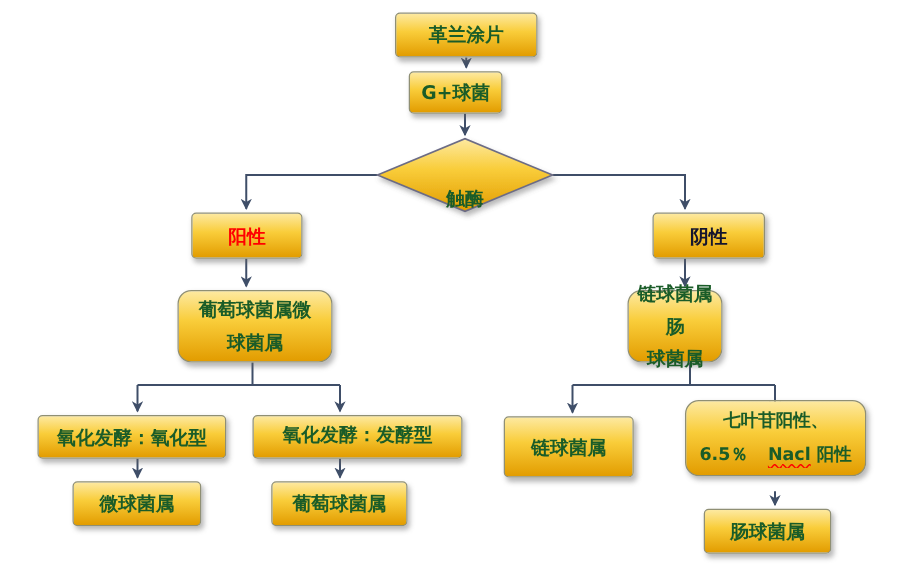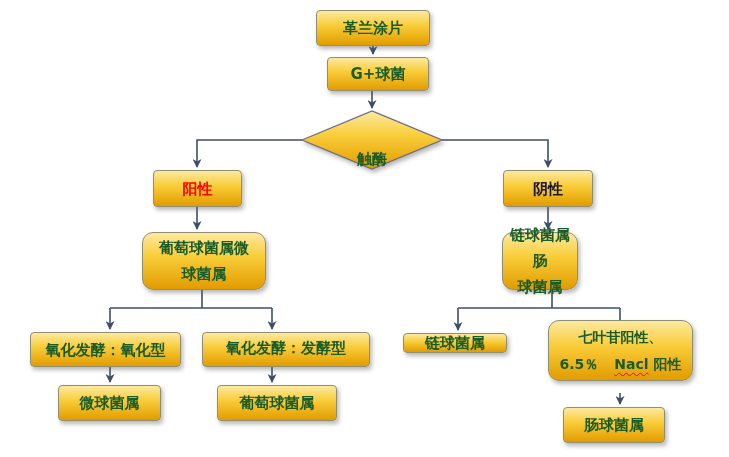--- a/index.html
+++ b/index.html
@@ -21,21 +21,21 @@
     border-radius:4px;
     box-shadow:2px 3px 4px rgba(100,100,100,0.45);
     color:#1a5c28;
     font-weight:bold;
     font-size:15px;
     text-align:center;
     line-height:24px;
   }
   .node.big{border-radius:11px;}
   .node.red-text{color:#ff0000;}
-  .node.dark-text{color:#15152e;}
+  .node.dark-text{color:#15152e;margin-left:19px;}
   .diamond-label{
     position:absolute;z-index:2;
     display:flex;align-items:center;justify-content:center;
     color:#1a5c28;font-weight:bold;font-size:15px;
   }
   .wavy{
     text-decoration-line:underline;
     text-decoration-style:wavy;
     text-decoration-color:#ff0000;
     text-decoration-thickness:1px;
@@ -86,21 +86,21 @@
       <path d="M620,393 L620,404" marker-end="url(#arrow)"></path>
     </g>
 
     <polygon points="302,140 372,111 442,140 372,169" fill="url(#goldGrad)" stroke="#6c6c85" stroke-width="1.3" filter="url(#shadow)"></polygon>
   </svg>
 
   <div class="node" style="left:316px;top:10px;width:114px;height:36px;">
     <span>革兰涂片</span>
   </div>
 
-  <div class="node" style="left:327px;top:57px;width:102px;height:34px;">
+  <div class="node" style="left:327px;top:57px;width:75px;height:34px;">
     <span>G+球菌</span>
   </div>
 
   <div class="diamond-label" style="left:302px;top:111px;width:140px;height:58px;align-items:flex-end;">
     <span>触酶</span>
   </div>
 
   <div class="node red-text" style="left:153px;top:170px;width:89px;height:37px;">
     <span>阳性</span>
   </div>
@@ -124,25 +124,25 @@
   </div>
 
   <div class="node" style="left:202px;top:332px;width:168px;height:35px;font-family:Liberation Mono, monospace;">
     <span>氧化发酵：发酵型</span>
   </div>
 
   <div class="node" style="left:58px;top:385px;width:103px;height:36px;">
     <span>微球菌属</span>
   </div>
 
-  <div class="node" style="left:217px;top:385px;width:120px;height:36px;">
+  <div class="node" style="left:217px;top:385px;width:109px;height:36px;">
     <span>葡萄球菌属</span>
   </div>
 
-  <div class="node" style="left:403px;top:333px;width:104px;height:20px;">
+  <div class="node" style="left:403px;top:333px;width:104px;height:49px;">
     <span>链球菌属</span>
   </div>
 
   <div class="node big" style="left:548px;top:320px;width:145px;height:61px;line-height:27px;font-size:14px;">
     <span>七叶苷阳性、</span>
     <span><span>6.5％</span><span class="wavy">Nacl</span><span> 阳性</span></span>
   </div>
 
   <div class="node" style="left:563px;top:407px;width:102px;height:36px;">
     <span>肠球菌属</span>

